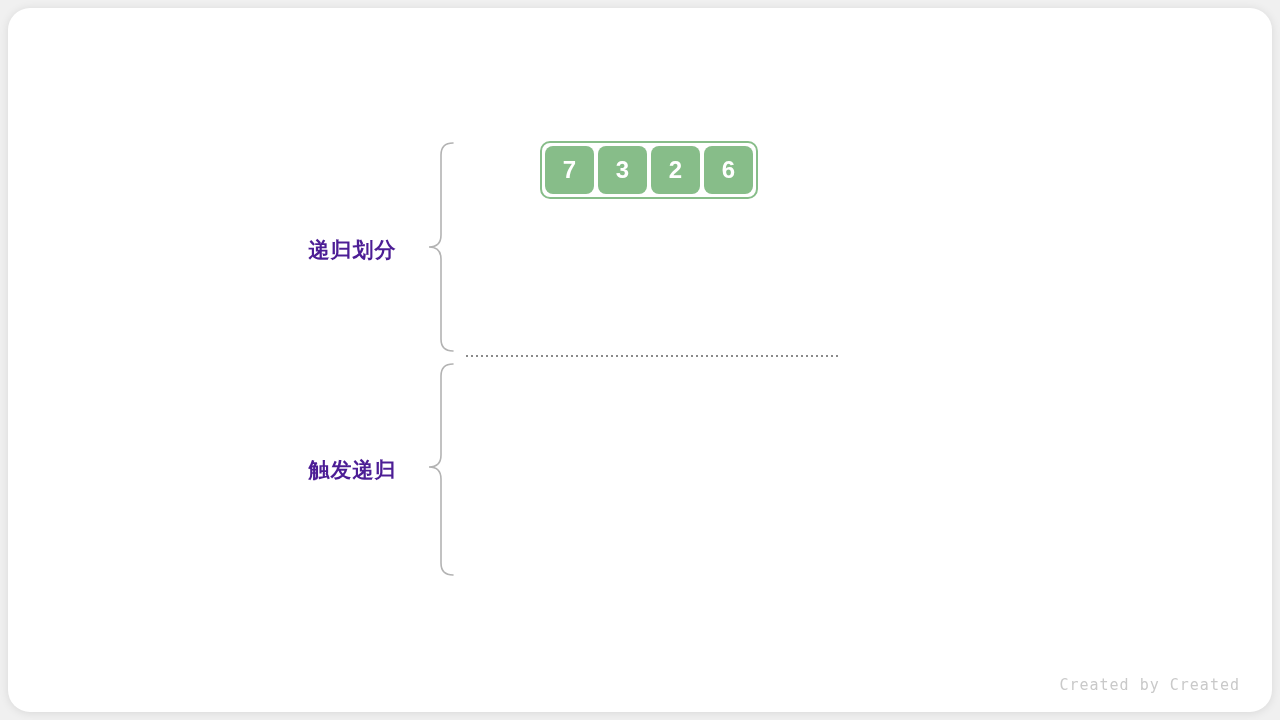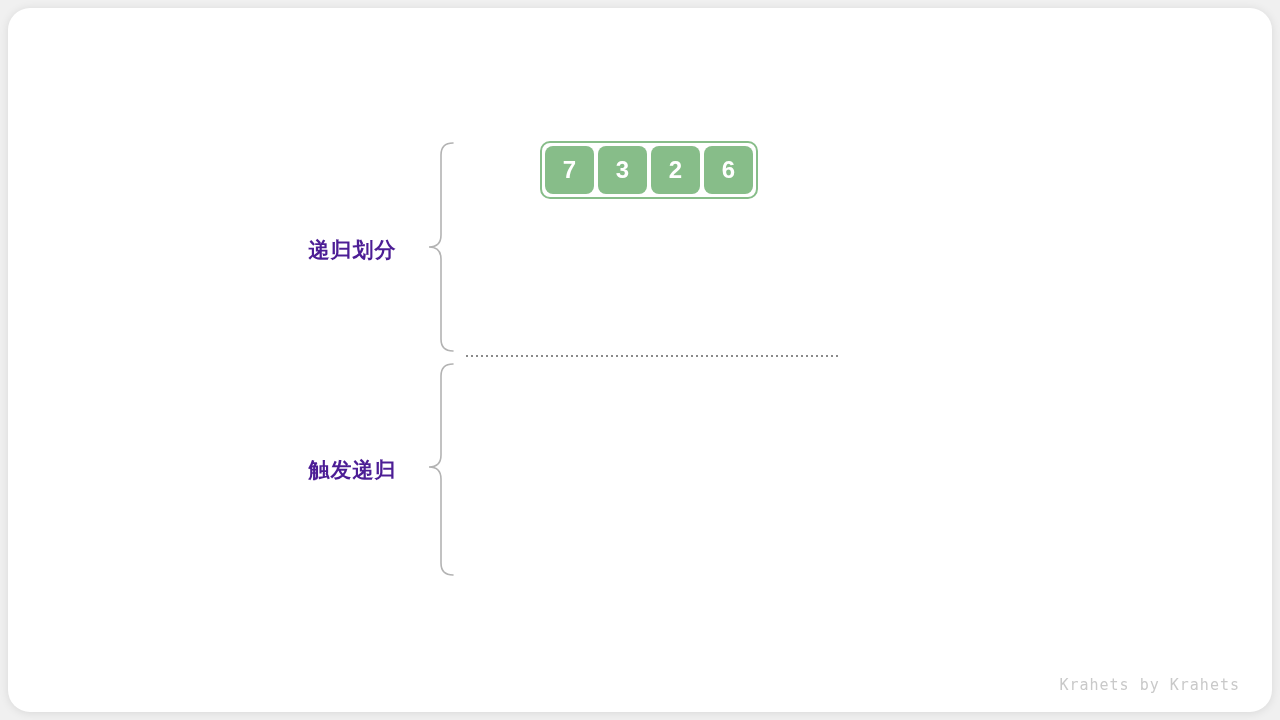--- a/index.html
+++ b/index.html
@@ -109,14 +109,14 @@
   <svg class="brace brace-1" width="34" height="211" viewBox="0 0 34 211">
     <path d="M 27 1 Q 15 1 15 13 L 15 93 Q 15 105 3 105 Q 15 105 15 117 L 15 197 Q 15 209 27 209" fill="none" stroke="#b3b3b3" stroke-width="1.6" stroke-linecap="round"></path>
   </svg>
   <svg class="brace brace-2" width="34" height="214" viewBox="0 0 34 214">
     <path d="M 27 1 Q 15 1 15 13 L 15 92 Q 15 104 3 104 Q 15 104 15 116 L 15 200 Q 15 212 27 212" fill="none" stroke="#b3b3b3" stroke-width="1.6" stroke-linecap="round"></path>
   </svg>
 
   <div class="divider"></div>
 
 
-  <div class="credit">Krahets by Krahets</div>
+  <div class="credit">Created by Created</div>
 </div>
 
 </body></html>

